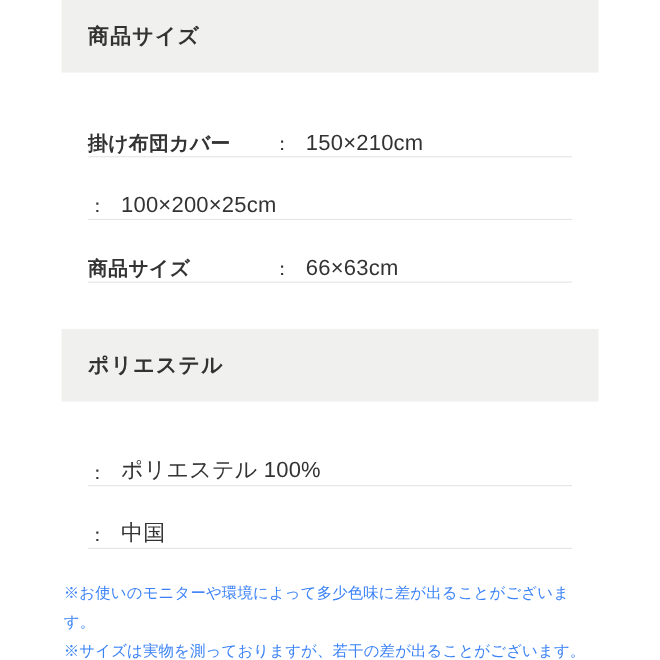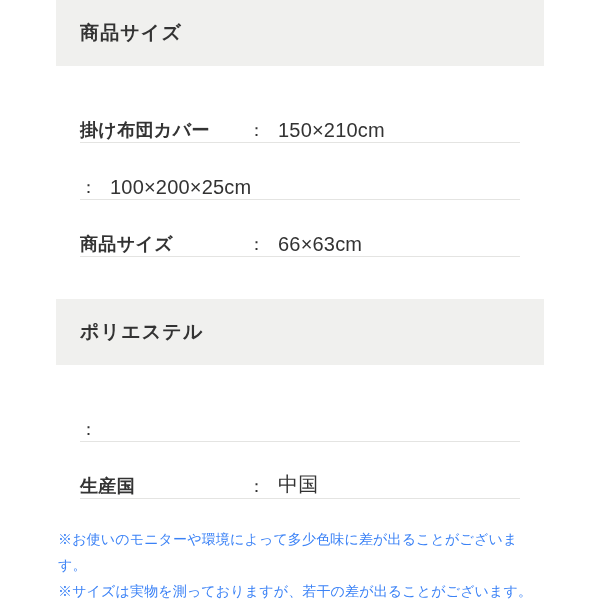--- a/index.html
+++ b/index.html
@@ -124,23 +124,23 @@
   <div class="section-header">
     <span class="sh-title">ポリエステル</span>
     <span class="sh-note"></span>
   </div>
 
   <div class="gap-a"></div>
 
   <div class="rows">
     <div class="row">
       <span class="colon">：</span>
+      <span class="value">ポリエステル 100%</span>
     </div>
     <div class="row">
-      <span class="label">生産国</span>
       <span class="colon">：</span>
       <span class="value">中国</span>
     </div>
   </div>
 
   <div class="gap-c"></div>
 
   <div class="notes">
     <div class="note">※お使いのモニターや環境によって多少色味に差が出ることがございます。</div>
     <div class="note">※サイズは実物を測っておりますが、若干の差が出ることがございます。</div>

